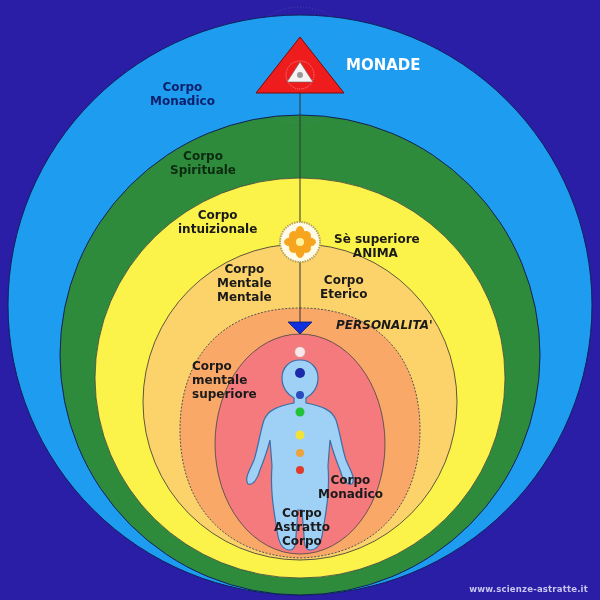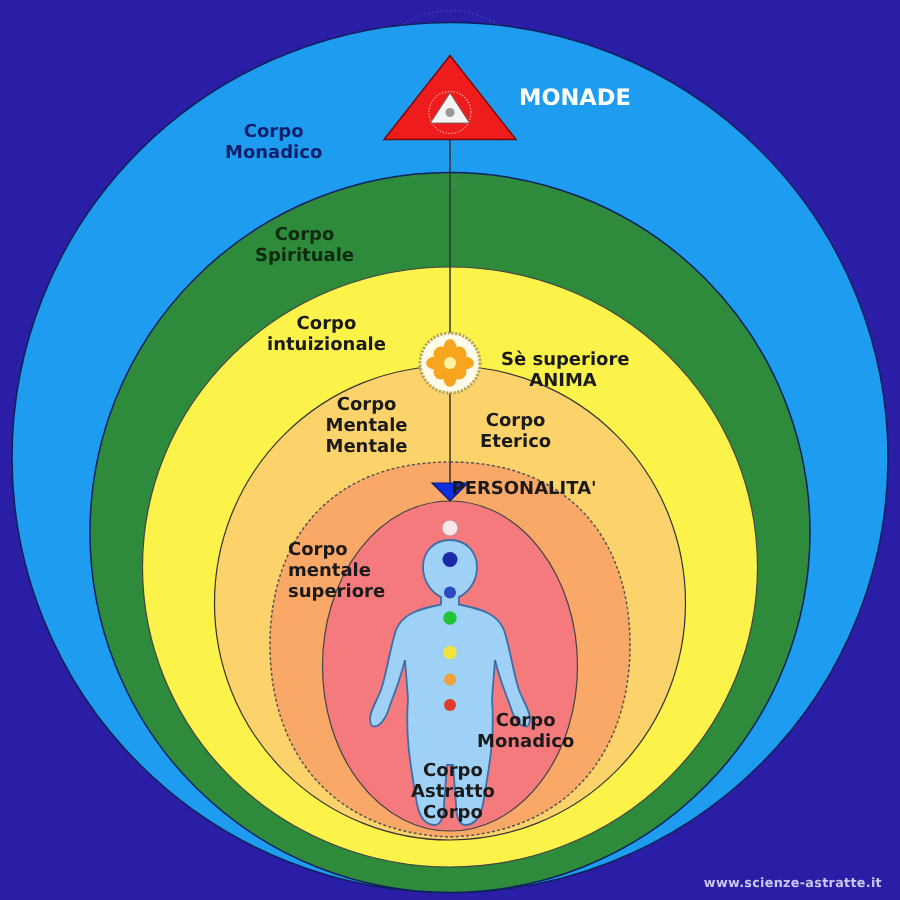--- a/index.html
+++ b/index.html
@@ -113,21 +113,21 @@
     <div>Corpo</div>
     <div>Mentale</div>
     <div>Mentale</div>
   </div>
 
   <div class="lbl dark" style="left:320px;top:273px;">
     <div>Corpo</div>
     <div>Eterico</div>
   </div>
 
-  <div class="lbl dark" style="left:301px;top:318px;">PERSONALITA'</div>
+  <div class="lbl dark" style="left:336px;top:318px;font-style:italic;">PERSONALITA'</div>
 
   <div class="lbl dark" style="left:192px;top:359px;text-align:left;">
     <div>Corpo</div>
     <div>mentale</div>
     <div>superiore</div>
   </div>
 
   <div class="lbl dark" style="left:318px;top:473px;">
     <div>Corpo</div>
     <div>Monadico</div>

